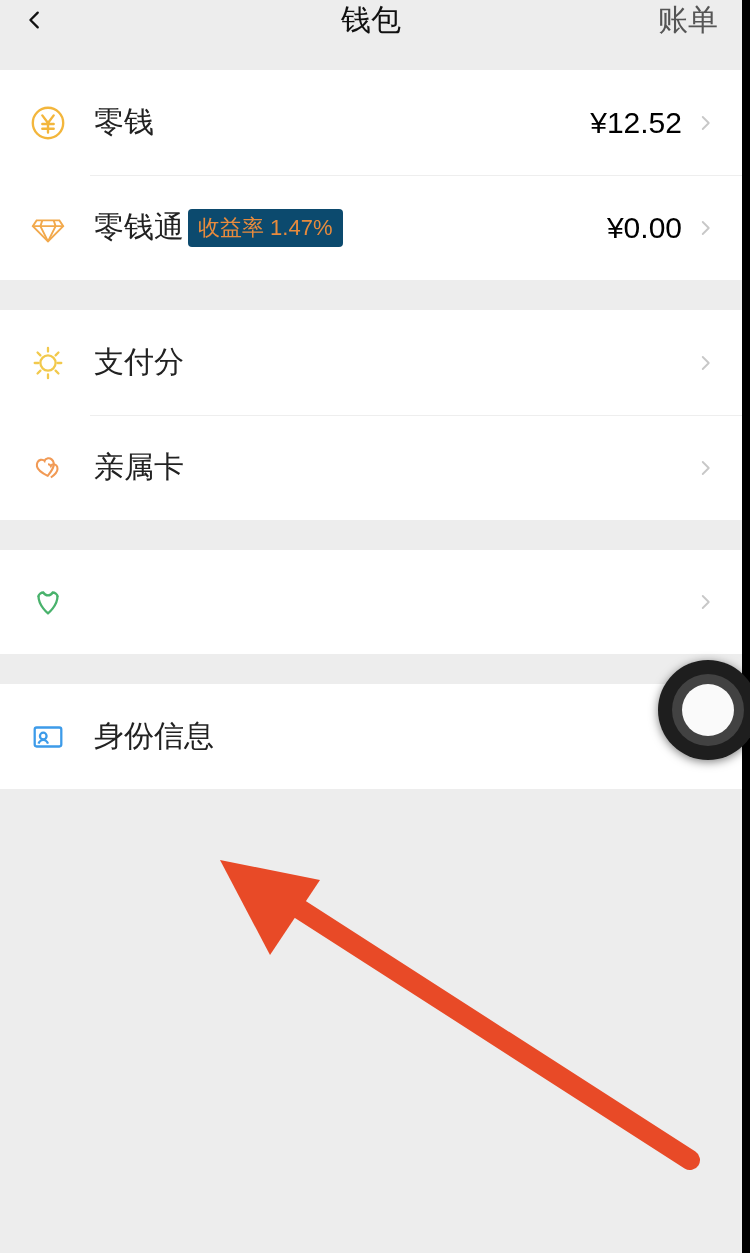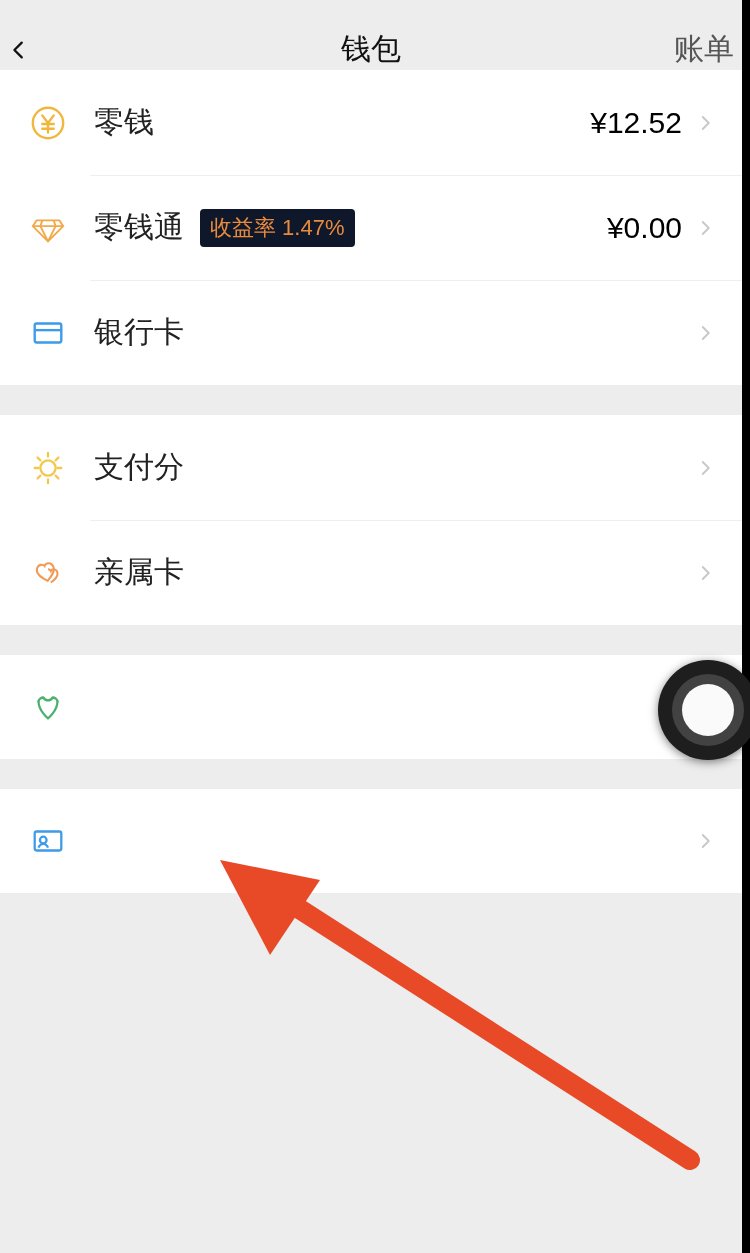--- a/index.html
+++ b/index.html
@@ -17,23 +17,23 @@
       height: 1253px;
       border-right: 8px solid #000;
       position: relative;
       background: #ededed;
     }
 
     
     .header {
       height: 70px;
       display: flex;
-      align-items: flex-end;
+      align-items: flex-start;
       justify-content: space-between;
-      padding: 0 8px;
+      padding: 0 24px;
       background: #ededed;
     }
     .back-btn {
       width: 40px; height: 40px;
       display: flex; align-items: center; justify-content: flex-start;
       font-size: 28px;
       color: #111;
       cursor: pointer;
     }
     .header-title {
@@ -74,22 +74,22 @@
       display: flex; align-items: center; justify-content: center;
       margin-right: 26px;
     }
     .icon-slot svg { width: 38px; height: 38px; }
     .row-label {
       font-size: 30px;
       color: #222;
       flex: 0 0 auto;
     }
     .badge {
-      margin-left: 16px;
-      background: #0f172a;
+      margin-left: 4px;
+      background: #0c4a6e;
       color: #e88b3d;
       font-size: 22px;
       padding: 4px 10px;
       border-radius: 4px;
       flex: 0 0 auto;
     }
     .row-spacer { flex: 1 1 auto; }
     .row-value {
       font-size: 30px;
       color: #000;
@@ -173,35 +173,20 @@
       <span class="badge">收益率 1.47%</span>
       <span class="row-spacer"></span>
       <span class="row-value">¥0.00</span>
       <span class="chevron">
         <svg viewBox="0 0 24 24" width="18" height="18" stroke="#c8c8c8" stroke-width="2.5" fill="none" stroke-linecap="round" stroke-linejoin="round">
             <polyline points="9 4 17 12 9 20"></polyline>
           </svg>
       </span>
     </div>
 
-    <div class="row">
-      <span class="icon-slot">
-        <svg viewBox="0 0 40 40" fill="none" stroke="#3d9be9" stroke-width="2.5">
-          <rect x="6" y="10" width="28" height="20" rx="2"></rect>
-          <line x1="6" y1="17" x2="34" y2="17"></line>
-        </svg>
-      </span>
-      <span class="row-label">银行卡</span>
-      <span class="row-spacer"></span>
-      <span class="chevron">
-        <svg viewBox="0 0 24 24" width="18" height="18" stroke="#c8c8c8" stroke-width="2.5" fill="none" stroke-linecap="round" stroke-linejoin="round">
-            <polyline points="9 4 17 12 9 20"></polyline>
-          </svg>
-      </span>
-    </div>
   </div>
 
   <div class="group">
     <div class="row">
       <span class="icon-slot">
         <svg viewBox="0 0 40 40" fill="none" stroke="#f2c94c" stroke-width="2.4">
           <circle cx="20" cy="20" r="8"></circle>
           <path d="M20 4v4M20 32v4M6 20h4M30 20h4M9 9l3 3M28 28l3 3M31 9l-3 3M12 28l-3 3" stroke-linecap="round"></path>
         </svg>
       </span>
@@ -250,20 +235,21 @@
 
   <div class="group">
     <div class="row">
       <span class="icon-slot">
         <svg viewBox="0 0 40 40" fill="none" stroke="#3d9be9" stroke-width="2.4">
           <rect x="6" y="10" width="28" height="20" rx="2"></rect>
           <circle cx="15" cy="19" r="3.5"></circle>
           <path d="M10 27c1-3 4-4 5-4s4 1 5 4"></path>
         </svg>
       </span>
+      <span class="row-label">身份信息</span>
       <span class="row-spacer"></span>
       <span class="chevron">
         <svg viewBox="0 0 24 24" width="18" height="18" stroke="#c8c8c8" stroke-width="2.5" fill="none" stroke-linecap="round" stroke-linejoin="round">
             <polyline points="9 4 17 12 9 20"></polyline>
           </svg>
       </span>
     </div>
 
   </div>
 

